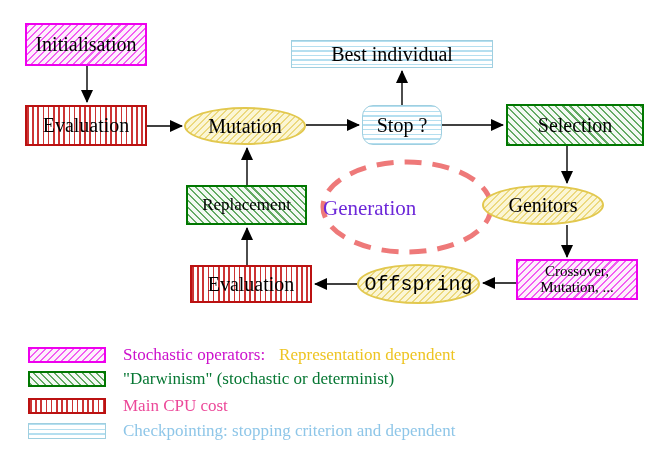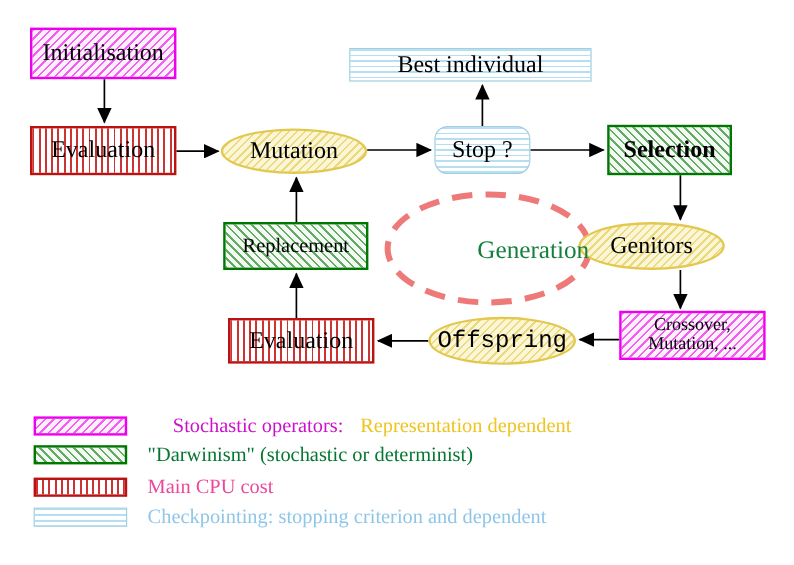--- a/index.html
+++ b/index.html
@@ -31,21 +31,21 @@
   }
   .rounded { border-radius:11px; }
   .ellipse-yellow {
     border:2px solid #e2c84e; border-radius:50%;
     background:repeating-linear-gradient(135deg,#ecd97e 0,#ecd97e 1.4px,#fbf6d5 1.4px,#fbf6d5 4.8px);
   }
   .fs17 { font-size:17px; }
   .fs15 { font-size:15px; }
   #generation-label {
     position:absolute; z-index:2; left:323px; top:196px; width:168px;
-    text-align:right; font-size:21px; color:#15803d;
+    text-align:left; font-size:21px; color:#6d28d9;
   }
   .legend-swatch { position:absolute; z-index:2; left:28px; width:78px; height:16px; box-sizing:border-box; }
   .legend-text {
     position:absolute; z-index:2; left:123px; height:22px; font-size:17px;
     white-space:nowrap; display:flex; align-items:center;
   }
   .lg-magenta { color:#cc11cc; }
   .lg-gold { color:#eec421; margin-left:14px; }
   .lg-green { color:#067733; }
   .lg-red { color:#ec4899; }
@@ -89,21 +89,21 @@
   </div>
 
   <div class="node stripe-cyan" style="left:291px; top:40px; width:202px; height:28px; border-width:1.5px;">
     <span>Best individual</span>
   </div>
 
   <div class="node stripe-cyan rounded" style="left:362px; top:105px; width:80px; height:40px; border-width:1.5px;">
     <span>Stop ?</span>
   </div>
 
-  <div class="node hatch-green" style="left:506px; top:104px; width:104px; height:42px;font-weight:bold;">
+  <div class="node hatch-green" style="left:506px; top:104px; width:138px; height:42px;">
     <span>Selection</span>
   </div>
 
   <div class="node ellipse-yellow" style="left:482px; top:185px; width:122px; height:40px;font-family:Liberation Serif, serif;">
     <span>Genitors</span>
   </div>
 
   <div class="node hatch-magenta fs15" style="left:516px; top:259px; width:122px; height:41px; flex-direction:column;">
     <span>Crossover,</span>
     <span>Mutation, ...</span>
@@ -118,21 +118,21 @@
   </div>
 
   <div class="node hatch-green fs17" style="left:186px; top:185px; width:121px; height:40px;">
     <span>Replacement</span>
   </div>
 
   <div id="generation-label">Generation</div>
 
   <div>
     <div class="legend-swatch hatch-magenta" style="top:347px;"></div>
-    <div class="legend-text" style="top:344px;margin-left:21px;">
+    <div class="legend-text" style="top:344px;">
       <span class="lg-magenta">Stochastic operators:</span>
       <span class="lg-gold">Representation dependent</span>
     </div>
 
     <div class="legend-swatch hatch-green" style="top:371px;"></div>
     <div class="legend-text" style="top:368px;">
       <span class="lg-green">"Darwinism" (stochastic or determinist)</span>
     </div>
 
     <div class="legend-swatch stripe-red" style="top:398px;"></div>

